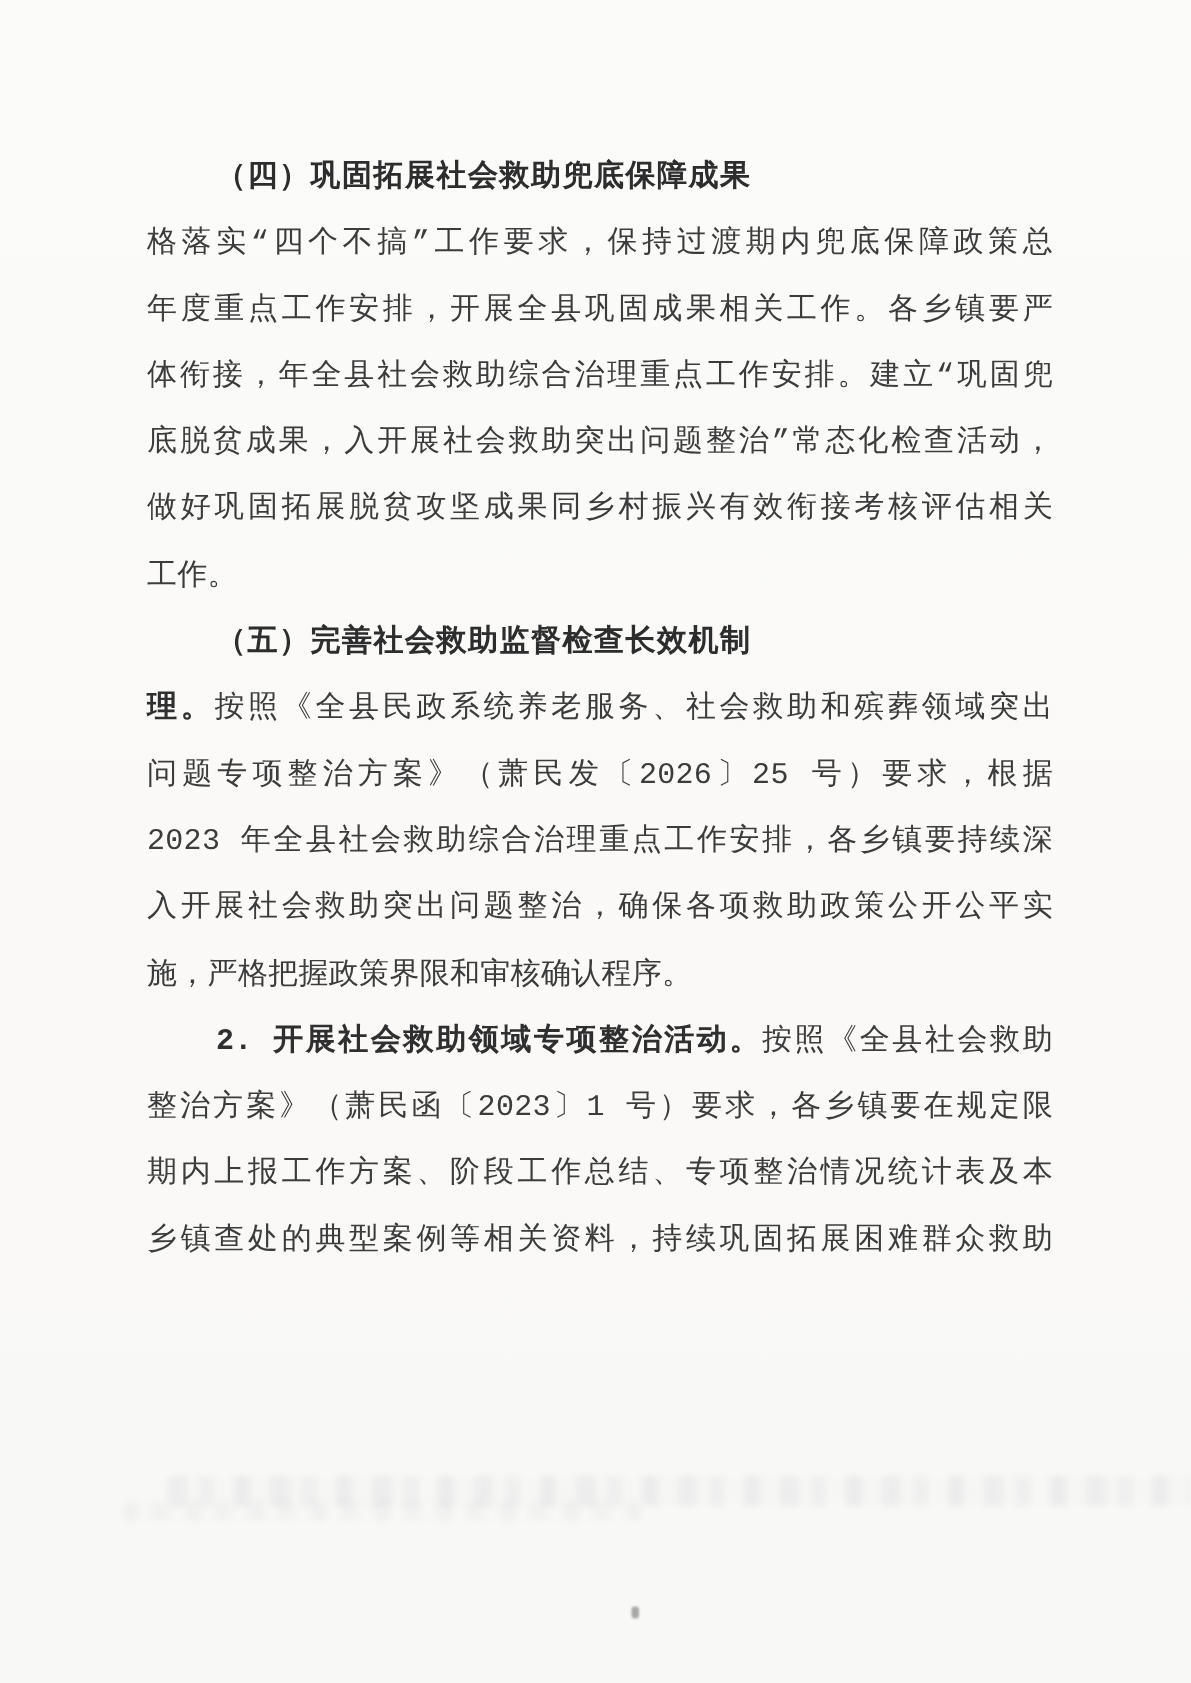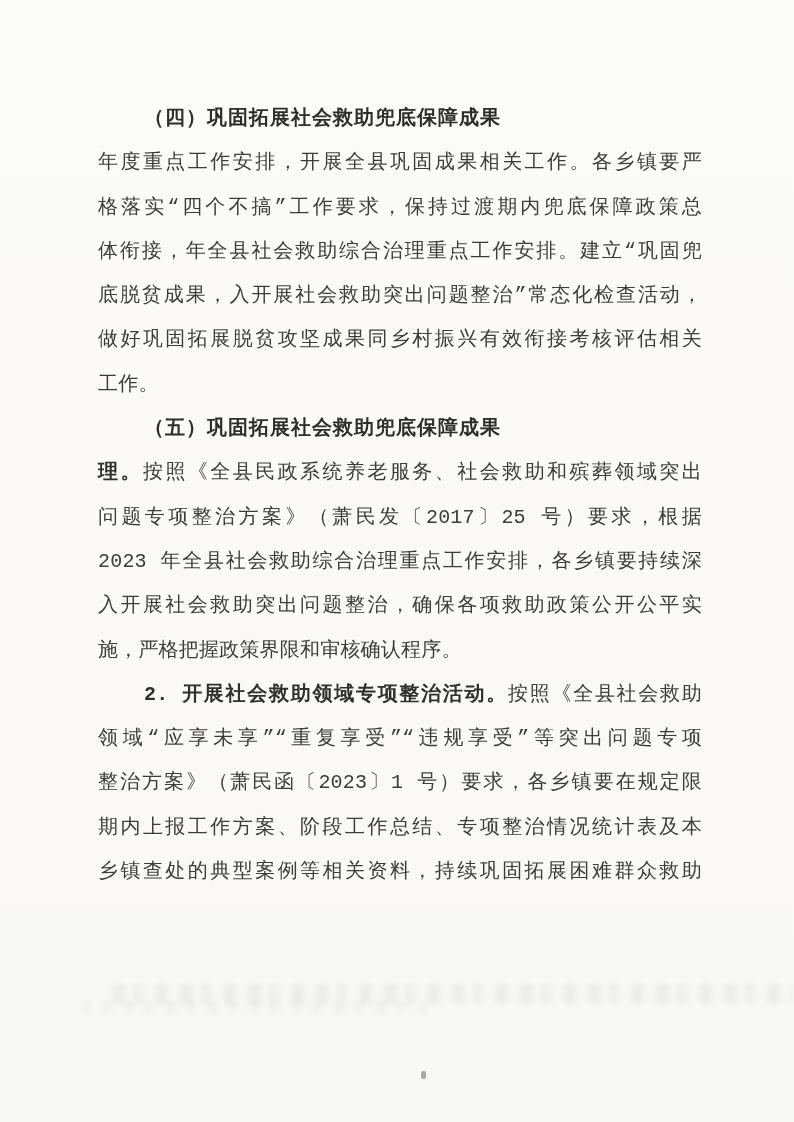--- a/index.html
+++ b/index.html
@@ -78,41 +78,40 @@
 </style>
 </head>
 <body>
 
 <div class="page">
 
   <div class="content">
 
     <div class="line indent h">（四）巩固拓展社会救助兜底保障成果</div>
 
+    <div class="line fill">格落实“四个不搞”工作要求，保持过渡期内兜底保障政策总</div>
     <div class="line fill">年度重点工作安排，开展全县巩固成果相关工作。各乡镇要严</div>
-    <div class="line fill">格落实“四个不搞”工作要求，保持过渡期内兜底保障政策总</div>
     <div class="line fill">体衔接，年全县社会救助综合治理重点工作安排。建立“巩固兜</div>
     <div class="line fill">底脱贫成果，入开展社会救助突出问题整治”常态化检查活动，</div>
     <div class="line fill">做好巩固拓展脱贫攻坚成果同乡村振兴有效衔接考核评估相关</div>
     <div class="line">工作。</div>
 
-    <div class="line indent h">（五）巩固拓展社会救助兜底保障成果</div>
+    <div class="line indent h">（五）完善社会救助监督检查长效机制</div>
 
     <div class="line fill">
       <span class="b">理。</span><span>按照《全县民政系统养老服务、社会救助和殡葬领域突出</span>
     </div>
-    <div class="line fill">问题专项整治方案》（萧民发〔2017〕25 号）要求，根据</div>
+    <div class="line fill">问题专项整治方案》（萧民发〔2026〕25 号）要求，根据</div>
     <div class="line fill">2023 年全县社会救助综合治理重点工作安排，各乡镇要持续深</div>
     <div class="line fill">入开展社会救助突出问题整治，确保各项救助政策公开公平实</div>
     <div class="line">施，严格把握政策界限和审核确认程序。</div>
 
     <div class="line indent fill">
       <span class="b">2. 开展社会救助领域专项整治活动。</span><span>按照《全县社会救助</span>
     </div>
-    <div class="line fill">领域“应享未享”“重复享受”“违规享受”等突出问题专项</div>
     <div class="line fill">整治方案》（萧民函〔2023〕1 号）要求，各乡镇要在规定限</div>
     <div class="line fill">期内上报工作方案、阶段工作总结、专项整治情况统计表及本</div>
     <div class="line fill">乡镇查处的典型案例等相关资料，持续巩固拓展困难群众救助</div>
 
   </div>
 
   <div class="ghost-band"></div>
   <div class="ghost-band-2"></div>
   <div class="speck"></div>
 

